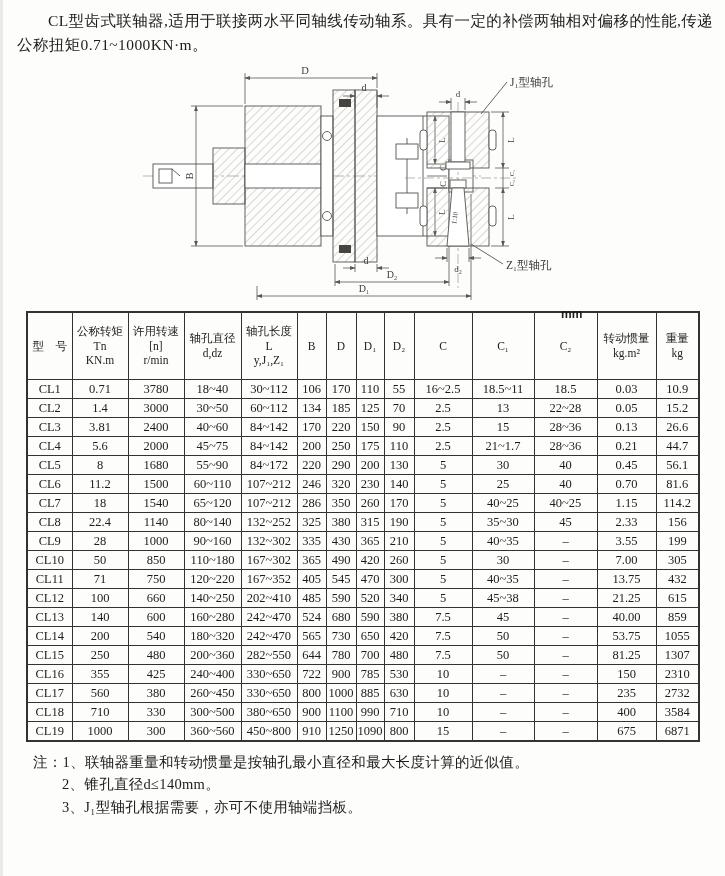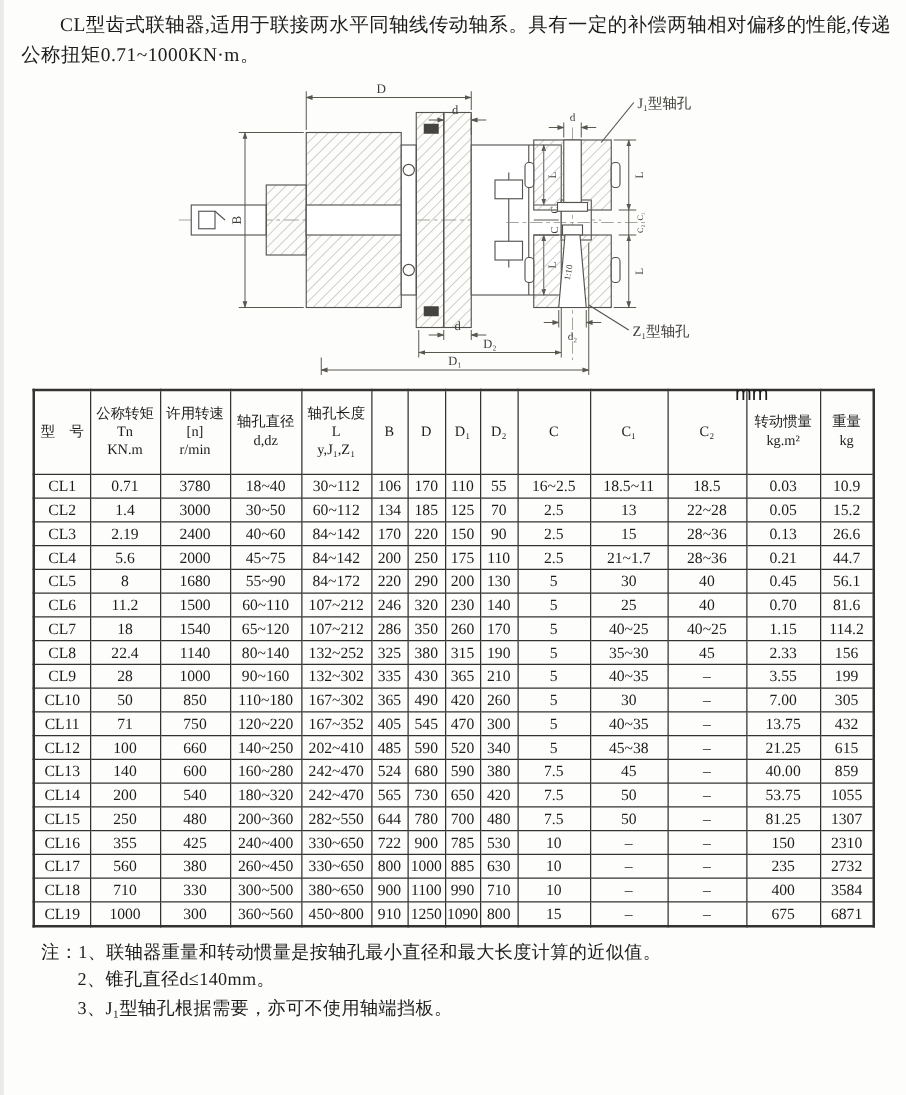--- a/index.html
+++ b/index.html
@@ -13,22 +13,22 @@
     margin:0; padding:9px 3px 0 14px;
     font-size:15.5px; line-height:1.58; text-indent:2em; letter-spacing:.4px;
   }
   .diagram { display:block; margin-top:2px; }
   .table-caption {
     position:relative; text-align:center;
     font-family:"Liberation Sans", sans-serif;
     font-size:14.5px; font-weight:bold; margin:2px 0 7px 0;
   }
   .table-caption .unit {
-    position:absolute; left:585px; top:1px;
-    font-weight:normal; font-size:16px;
+    position:absolute; left:558px; top:1px;
+    font-weight:bold; font-size:12px;
   }
   table.params {
     border-collapse:collapse; table-layout:fixed;
     width:672px; margin-left:23px;
     border:2px solid #35332f;
   }
   table.params th, table.params td {
     border:1px solid #35332f; text-align:center; vertical-align:middle;
     padding:0; overflow:hidden;
   }
@@ -262,21 +262,21 @@
         <td>125</td>
         <td>70</td>
         <td>2.5</td>
         <td>13</td>
         <td>22~28</td>
         <td>0.05</td>
         <td>15.2</td>
       </tr>
       <tr>
         <td>CL3</td>
-        <td>2.19</td>
+        <td>3.81</td>
         <td>2400</td>
         <td>40~60</td>
         <td>84~142</td>
         <td>170</td>
         <td>220</td>
         <td>150</td>
         <td>90</td>
         <td>2.5</td>
         <td>15</td>
         <td>28~36</td>

